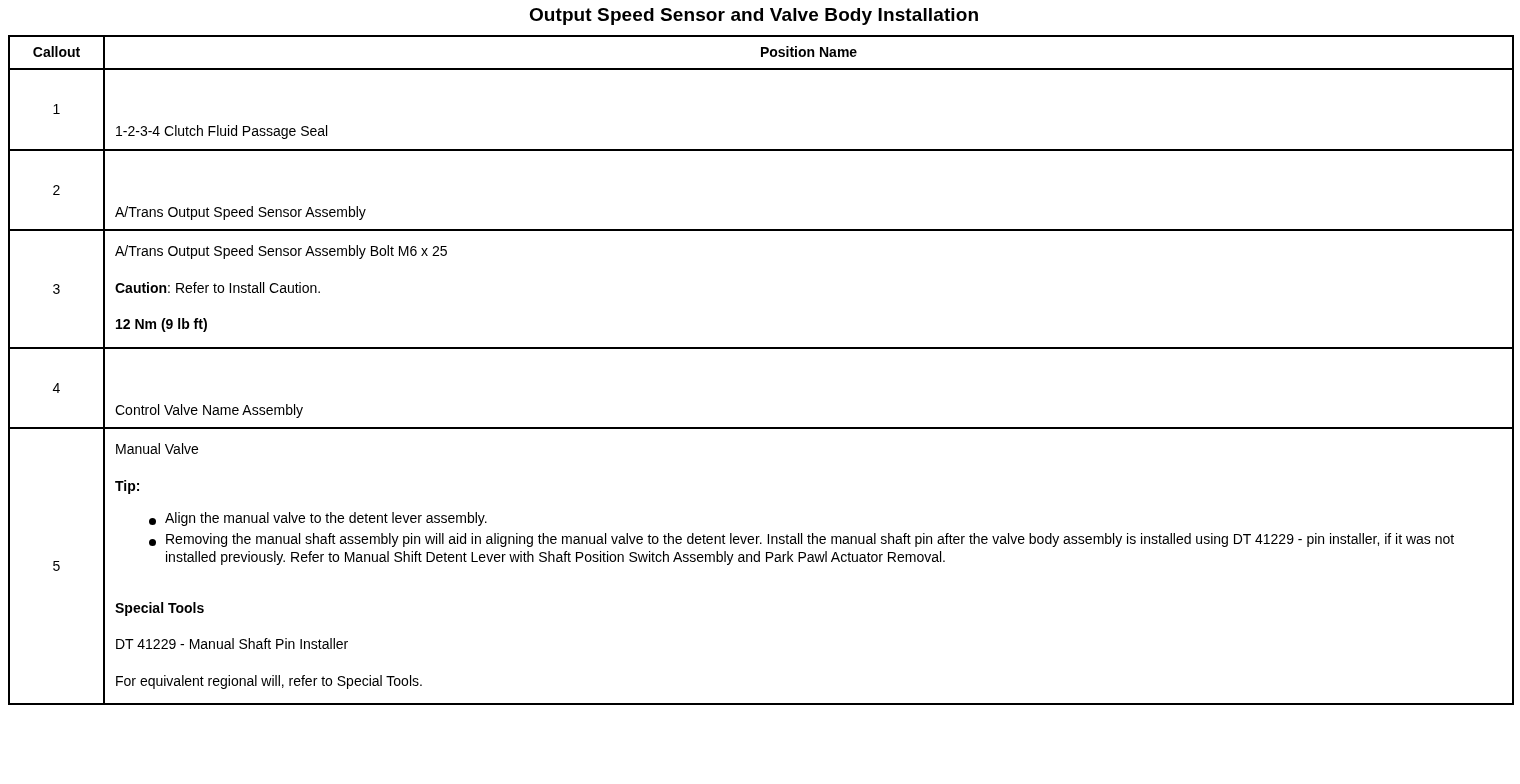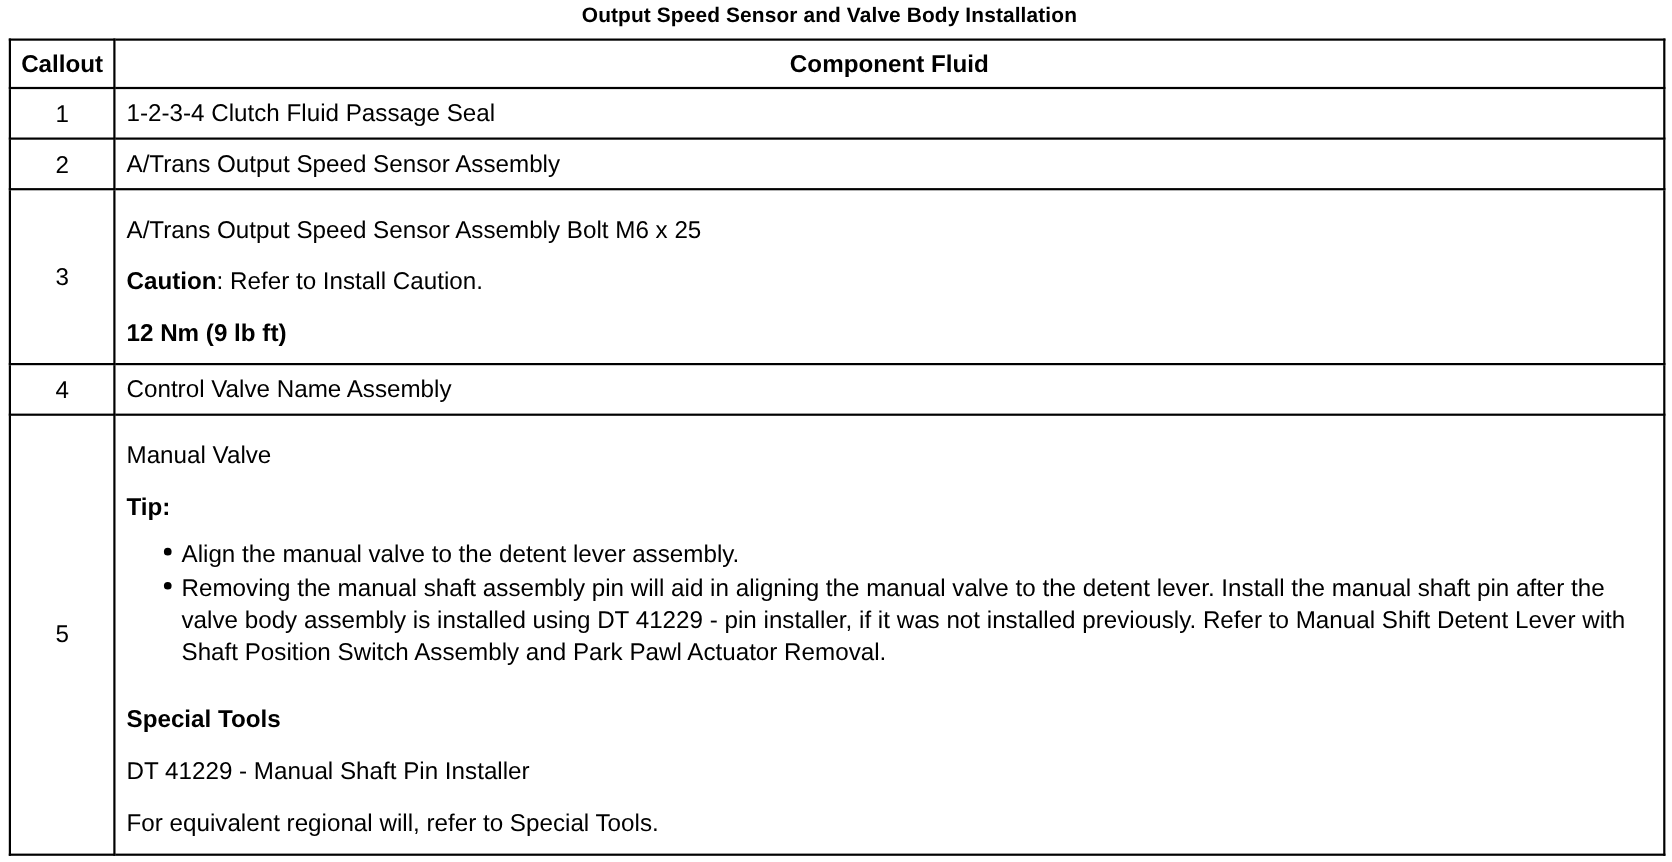--- a/index.html
+++ b/index.html
@@ -27,41 +27,41 @@
   }
   table.spec {
     border-collapse: collapse;
     width: 1504px;
     margin: 0 8px;
     table-layout: fixed;
   }
   table.spec th, table.spec td {
     border: 2px solid #000000;
     vertical-align: middle;
-    font-size: 22px;
+    font-size: 14px;
     line-height: 1.32;
   }
   col.c-callout { width: 95px; }
   col.c-name { width: 1409px; }
   th.hdr-callout, th.hdr-name {
     font-weight: bold;
     font-size: 19px;
     text-align: center;
     padding: 6px 4px 7px 4px;
   }
   td.cell-callout {
     text-align: center;
     font-size: 18px;
     padding: 6px 4px;
   }
   td.cell-name {
     text-align: left;
     padding: 7px 10px 8px 10px;
   }
-  .row-tall td.cell-name { padding-top: 21px; padding-bottom: 13px; border-radius: 17px; }
+  .row-tall td.cell-name { padding-top: 11px; padding-bottom: 13px; border-radius: 17px; }
   .blk { margin: 0 0 0 0; }
   .blk + .blk { margin-top: 18px; }
   .b { font-weight: bold; margin-top: 32px; }
   ul.tips {
     margin: 14px 0 0 0;
     padding-left: 34px;
     list-style: none;
   }
   ul.tips li {
     position: relative;
@@ -71,38 +71,38 @@
   ul.tips li::before {
     content: "";
     position: absolute;
     left: 0;
     top: 9px;
     width: 7px;
     height: 7px;
     background: #000;
     border-radius: 50%;
   }
-  .line { display: block; }
+  .line { display: block; margin-top: 45px; }
 </style>
 </head>
 <body>
 
 <div class="page">
 
   <div class="doc-title">Output Speed Sensor and Valve Body Installation</div>
 
   <table class="spec">
     <colgroup>
       <col class="c-callout">
       <col class="c-name">
     </colgroup>
     <thead>
       <tr>
         <th class="hdr-callout">Callout</th>
-        <th class="hdr-name">Component Fluid</th>
+        <th class="hdr-name">Position Name</th>
       </tr>
     </thead>
     <tbody>
       <tr>
         <td class="cell-callout">1</td>
         <td class="cell-name">
           <span class="line">1-2-3-4 Clutch Fluid Passage Seal</span>
         </td>
       </tr>
 

